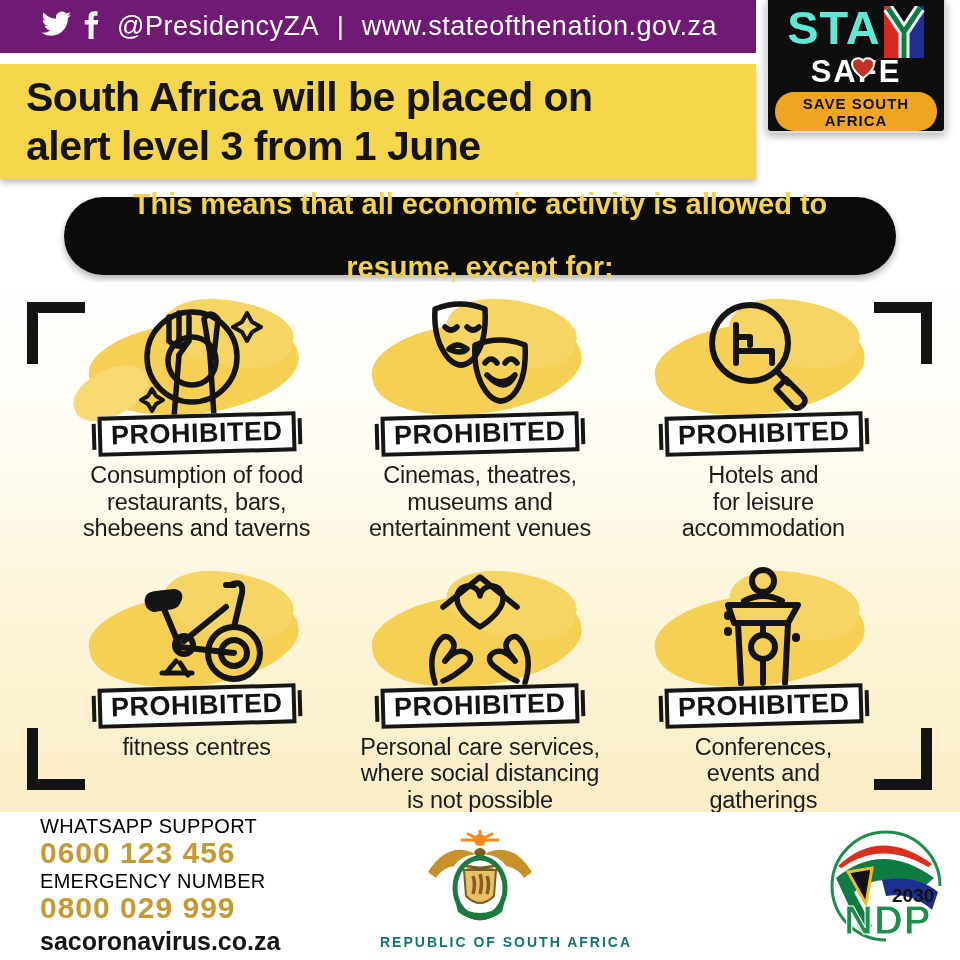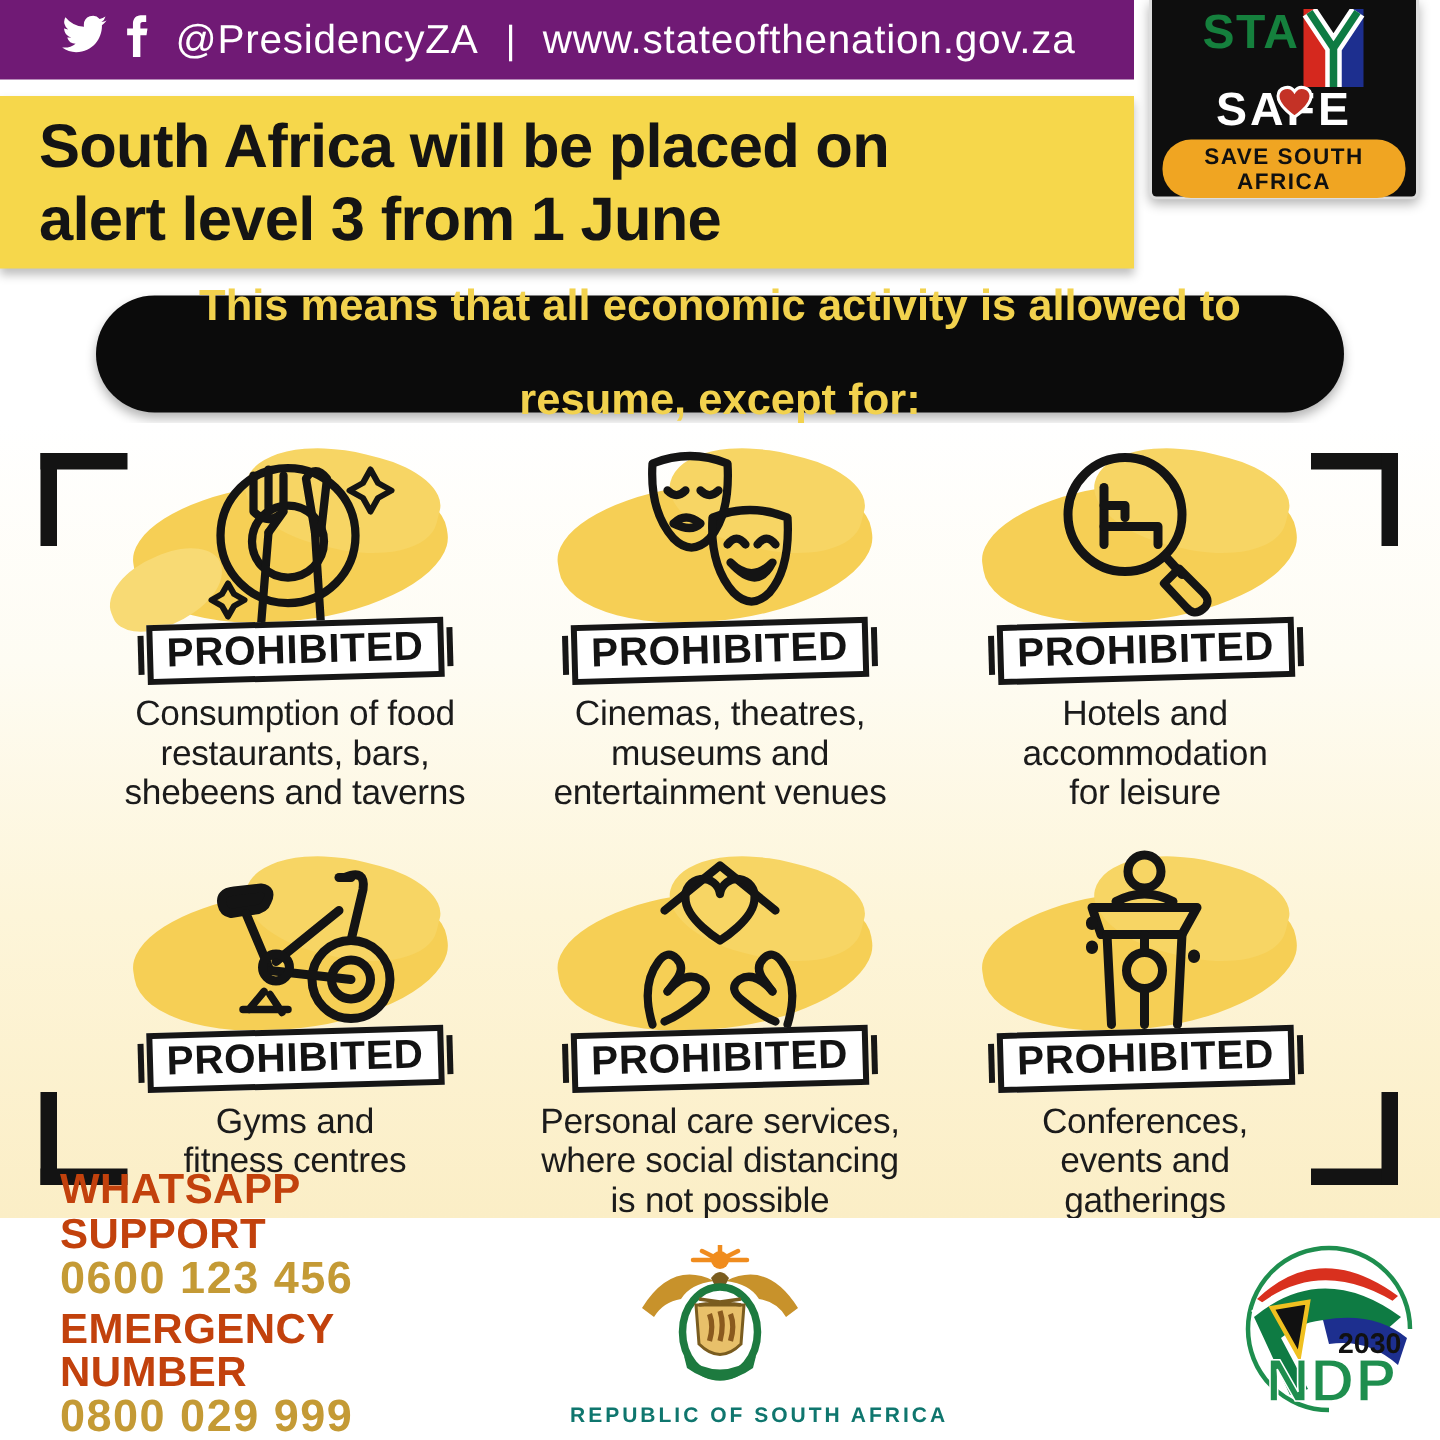--- a/index.html
+++ b/index.html
@@ -13,21 +13,21 @@
   .topbar .sep { color:#fff; font-size:26px; font-weight:300; margin:0 6px; }
   .topbar .handle, .topbar .url { color:#fff; font-size:27px; font-weight:500; letter-spacing:.5px; }
   .soc { display:flex; align-items:center; gap:10px; margin-right:6px; }
 
   
   .staysafe { position:absolute; left:766px; top:0; width:180px; height:133px; background:#0e0e0e;
               border:2px solid #ddd; border-top:none; border-radius:0 0 5px 5px;
               box-shadow:0 3px 8px rgba(0,0,0,.3);
               display:flex; flex-direction:column; align-items:center; padding-top:6px; }
   .ss-row1 { display:flex; align-items:flex-start; }
-  .ss-sta { color:#15803d; font-size:32px; font-weight:800; letter-spacing:1px; line-height:.95; }
+  .ss-sta { color:#5eead4; font-size:47px; font-weight:800; letter-spacing:1px; line-height:.95; }
   .ss-safe { color:#fff; font-size:31px; font-weight:800; letter-spacing:2px; line-height:1; margin-top:-6px; }
   .ss-heart { position:absolute; left:82px; top:56px; }
   .ss-banner { margin-top:5px; background:#f0a522; color:#101010; font-size:15px; font-weight:800;
                letter-spacing:1px; width:162px; text-align:center; padding:3px 0 2px;border-radius:19px; }
 
   
   .headline { position:absolute; left:0; top:64px; width:756px; height:115px; background:#f6d74b;
               box-shadow:0 4px 6px rgba(0,0,0,.25);
               display:flex; flex-direction:column; justify-content:center; padding-left:26px; }
   .headline div { color:#141414; font-size:41px; font-weight:800; line-height:1.18; letter-spacing:-.5px; }
@@ -64,21 +64,21 @@
   .stamp::before, .stamp::after { content:""; position:absolute; top:8%; height:84%; width:4px; background:#161616; }
   .stamp::before { left:-10px; } .stamp::after { right:-10px; }
 
   .caption { margin-top:8px; text-align:center; }
   .caption div { color:#1b1b1b; font-size:23.5px; font-weight:400; line-height:1.13; letter-spacing:-.2px; }
 
   
   .footer { position:absolute; left:0; top:812px; width:960px; height:148px; background:#fff;
             display:flex; align-items:center; }
   .contact { margin-left:40px; width:270px; }
-  .c-label { color:#c2410c; font-size:28px; font-weight:700; letter-spacing:.3px; line-height:1.05; }
+  .c-label { color:#000000; font-size:20px; font-weight:400; letter-spacing:.3px; line-height:1.05; }
   .c-num   { color:#c49a35; font-size:30px; font-weight:800; letter-spacing:1px; line-height:1.05; margin-bottom:2px; }
   .c-site  { color:#151515; font-size:25px; font-weight:800; margin-top:4px; }
   .coa { position:absolute; left:380px; top:18px; width:200px; text-align:center; }
   .coa-label { margin-top:4px; color:#0f766e; font-size:14px; font-weight:700; letter-spacing:2px; white-space:nowrap; }
   .ndp { position:absolute; left:820px; top:18px; }
 </style>
 </head>
 <body>
 
 <div class="poster">
@@ -198,22 +198,22 @@
               <path d="M48 34 V72"></path>
               <path d="M48 46 H62 V54"></path>
               <path d="M48 60 H84 V72"></path>
               <path d="M89 80 L100 92"></path>
               <path d="M98 88 L114 104 Q120 110 114 115 Q108 120 103 114 L88 98 Z" stroke-width="5.5"></path>
             </svg>
           </div>
           <div class="stamp">PROHIBITED</div>
           <div class="caption">
             <div>Hotels and</div>
+            <div>for leisure</div>
             <div>accommodation</div>
-            <div>for leisure</div>
           </div>
         </div>
       </div>
 
       <div class="row" style="margin-top:18px;">
 
         <div class="cell">
           <div class="art">
             <div class="splash"></div>
             <div class="splash2"></div>
@@ -225,21 +225,20 @@
               <circle cx="112" cy="84" r="26"></circle>
               <circle cx="112" cy="84" r="13"></circle>
               <path d="M58 78 L112 84"></path>
               <path d="M104 38 L62 72"></path>
               <circle cx="62" cy="76" r="9"></circle>
               <path d="M54 92 L44 104 M58 94 L66 106 M40 104 H70" stroke-width="5"></path>
             </svg>
           </div>
           <div class="stamp">PROHIBITED</div>
           <div class="caption">
-            <div>Gyms and</div>
             <div>fitness centres</div>
           </div>
         </div>
 
         <div class="cell">
           <div class="art">
             <div class="splash"></div>
             <div class="splash2"></div>
             <svg class="pict" width="150" height="128" viewBox="0 0 150 128" fill="none" stroke="#141414" stroke-width="5.5" stroke-linecap="round" stroke-linejoin="round">
               <path d="M38 42 L75 12 L112 42"></path>

